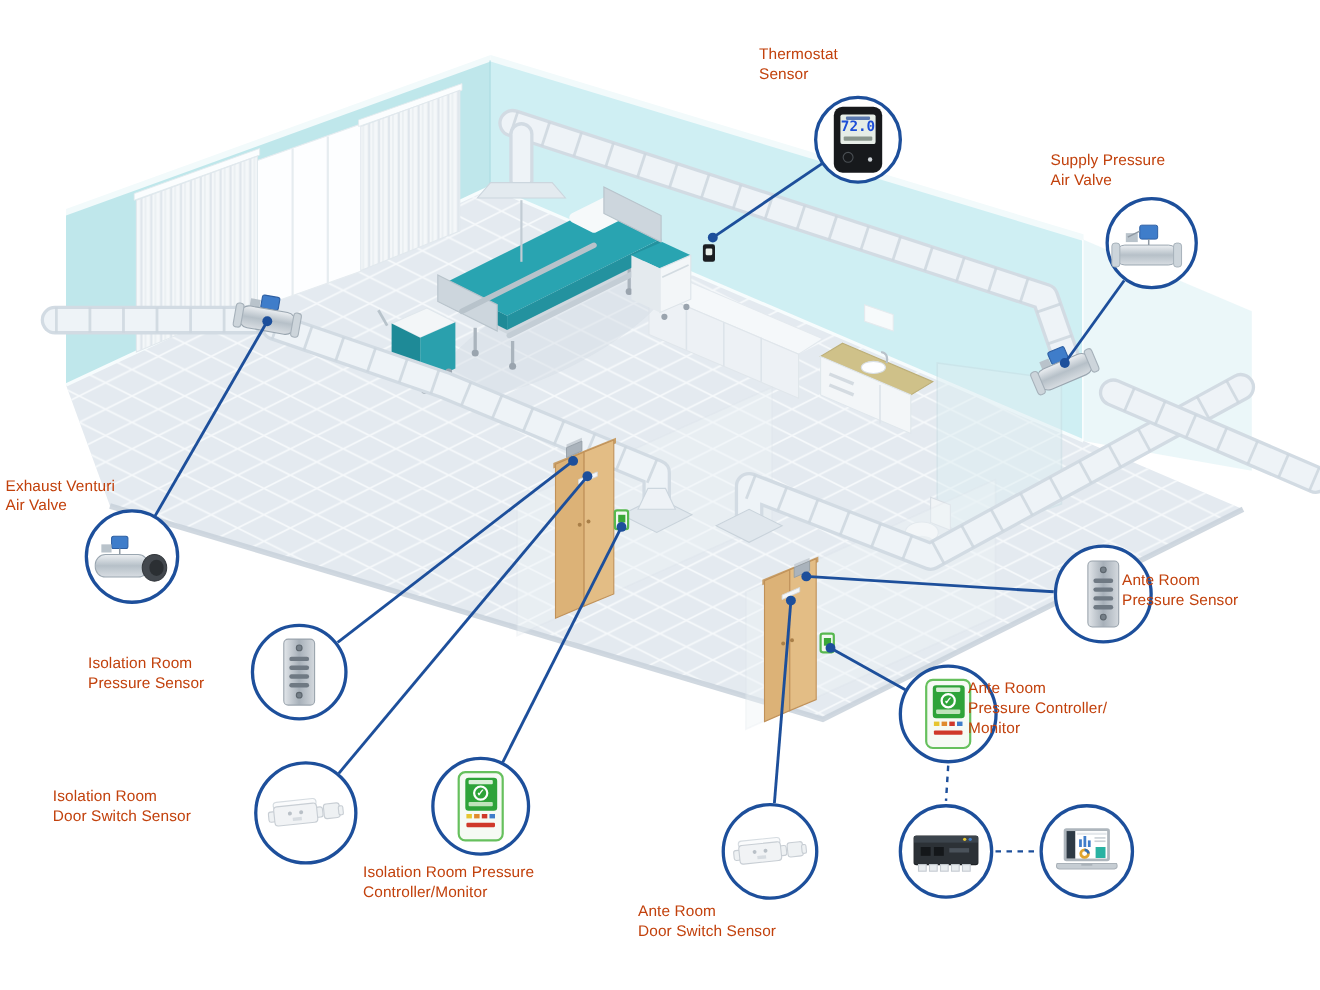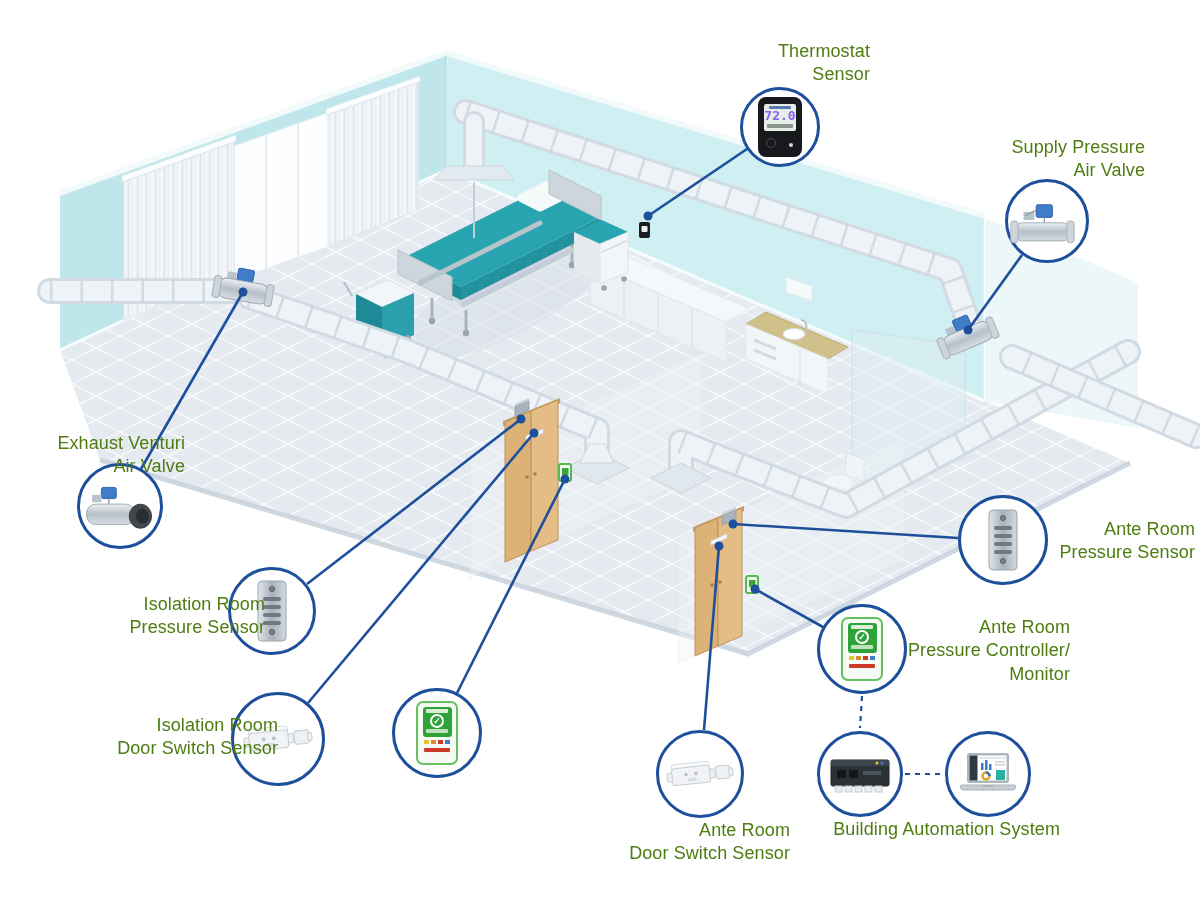--- a/index.html
+++ b/index.html
@@ -1,28 +1,28 @@
 <!DOCTYPE html>
 <html><head>
 <meta charset="utf-8">
 <style>
   html,body{margin:0;padding:0;background:#fff;}
   .stage{position:relative;width:1200px;height:900px;background:#ffffff;overflow:hidden;
          font-family:"Liberation Sans",sans-serif;}
   .scene{position:absolute;left:0;top:0;}
-  .lbl{position:absolute;color:#4d7c0f;font-size:18px;line-height:1.3;text-align:right;
+  .lbl{position:absolute;color:#c2410c;font-size:14px;line-height:1.3;text-align:left;
        white-space:pre-line;letter-spacing:.1px;}
   .co{position:absolute;border:3px solid #1d4f9b;border-radius:50%;background:#fff;
       box-sizing:border-box;display:flex;align-items:center;justify-content:center;}
   
   .therm{width:44px;height:60px;background:#17191c;border-radius:8px;position:relative;}
   .therm-lcd{width:32px;height:27px;background:#e6ede7;border-radius:2px;margin:7px auto 0;
              display:flex;flex-direction:column;align-items:center;}
   .therm-lcd-top{width:22px;height:3px;background:#5a79b0;border-radius:1px;margin-top:2px;}
-  .therm-val{font-size:13px;font-weight:bold;color:#8b5cf6;font-family:"DejaVu Sans Mono",monospace;
+  .therm-val{font-size:13px;font-weight:bold;color:#1d4ed8;font-family:"DejaVu Sans Mono",monospace;
              line-height:1.1;}
   .therm-lcd-bot{width:26px;height:4px;background:#8a968d;border-radius:1px;margin-top:1px;}
   .therm-btn{position:absolute;left:8px;bottom:9px;width:8px;height:8px;border:1.5px solid #4a4f54;
              border-radius:50%;}
   .therm-dot{position:absolute;right:9px;bottom:10px;width:4px;height:4px;background:#cfd4d8;
              border-radius:50%;}
   
   .ctrl{width:42px;height:64px;background:#f6faf4;border:2.5px solid #66c05d;border-radius:7px;
         box-sizing:border-box;display:flex;flex-direction:column;align-items:center;}
   .ctrl-screen{width:29px;height:30px;background:#2ea339;border-radius:3px;margin-top:4px;
@@ -455,22 +455,23 @@
 <div class="lbl" style="left:690px;top:40px;width:180px;">Thermostat
 Sensor</div>
 <div class="lbl" style="left:955px;top:136px;width:190px;">Supply Pressure
 Air Valve</div>
 <div class="lbl" style="left:5px;top:432px;width:180px;">Exhaust Venturi
 Air Valve</div>
 <div class="lbl" style="left:80px;top:593px;width:185px;">Isolation Room
 Pressure Sensor</div>
 <div class="lbl" style="left:48px;top:714px;width:230px;">Isolation Room
 Door Switch Sensor</div>
+<div class="lbl" style="left:330px;top:783px;width:210px;">Isolation Room Pressure
+Controller/Monitor</div>
 <div class="lbl" style="left:1020px;top:518px;width:175px;">Ante Room
 Pressure Sensor</div>
 <div class="lbl" style="left:880px;top:616px;width:190px;">Ante Room
 Pressure Controller/
 Monitor</div>
 <div class="lbl" style="left:580px;top:819px;width:210px;">Ante Room
 Door Switch Sensor</div>
-<div class="lbl" style="left:800px;top:818px;width:260px;">Building Automation System</div>
 
 </div>
 
 </body></html>

